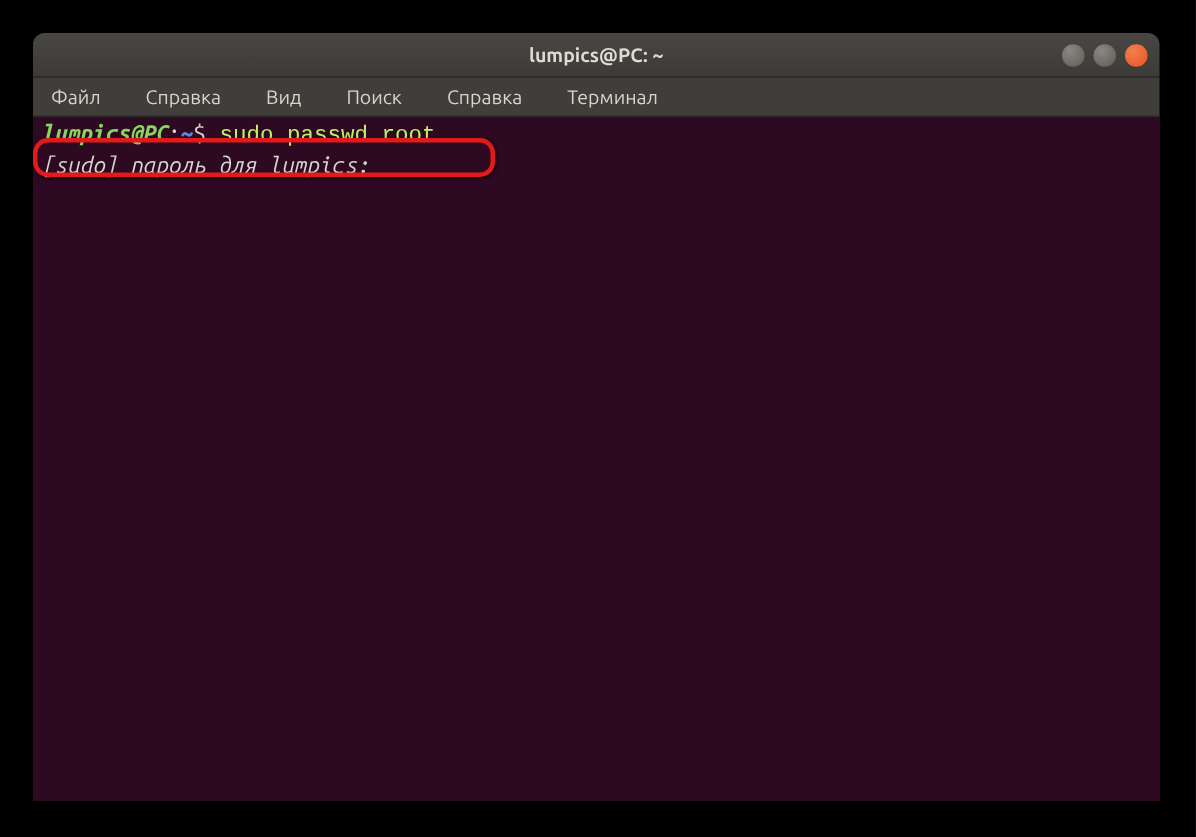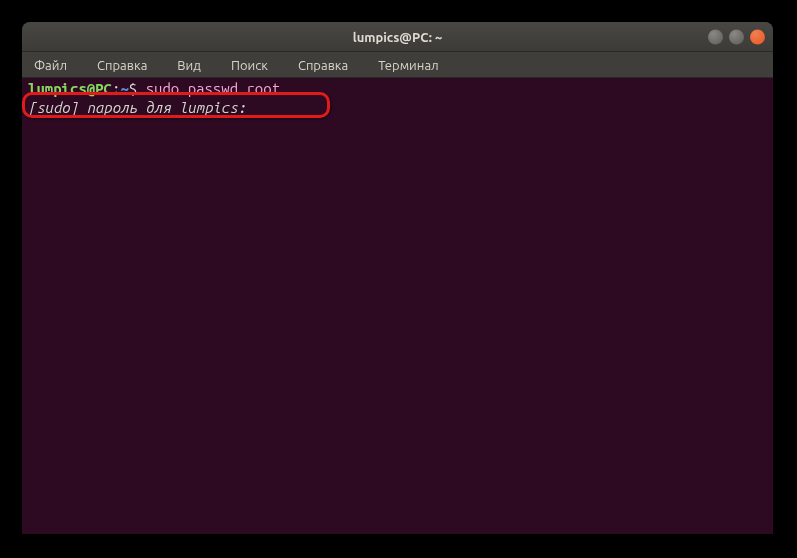--- a/index.html
+++ b/index.html
@@ -92,30 +92,32 @@
       line-height: 1.25;
       color: #d3d7cf;
       position: relative;
     }
     .term-line {
       white-space: pre;
     }
     .prompt-user {
       color: #87d75f;
       font-weight: bold;
+      font-style: italic;
     }
     .prompt-tilde {
       color: #5f87d7;
       font-weight: bold;
     }
     .prompt-dollar {
       color: #d3d7cf;
     }
     .cmd-text {
-      color: #f9a8d4;
+      color: #bef264;
+      font-family: Liberation Mono, monospace;
     }
     .output-text {
       color: #d3d7cf;
       font-style: italic;
     }
     .highlight-box {
       position: absolute;
       border: 3px solid #e11b1b;
       border-radius: 10px;
       pointer-events: none;

